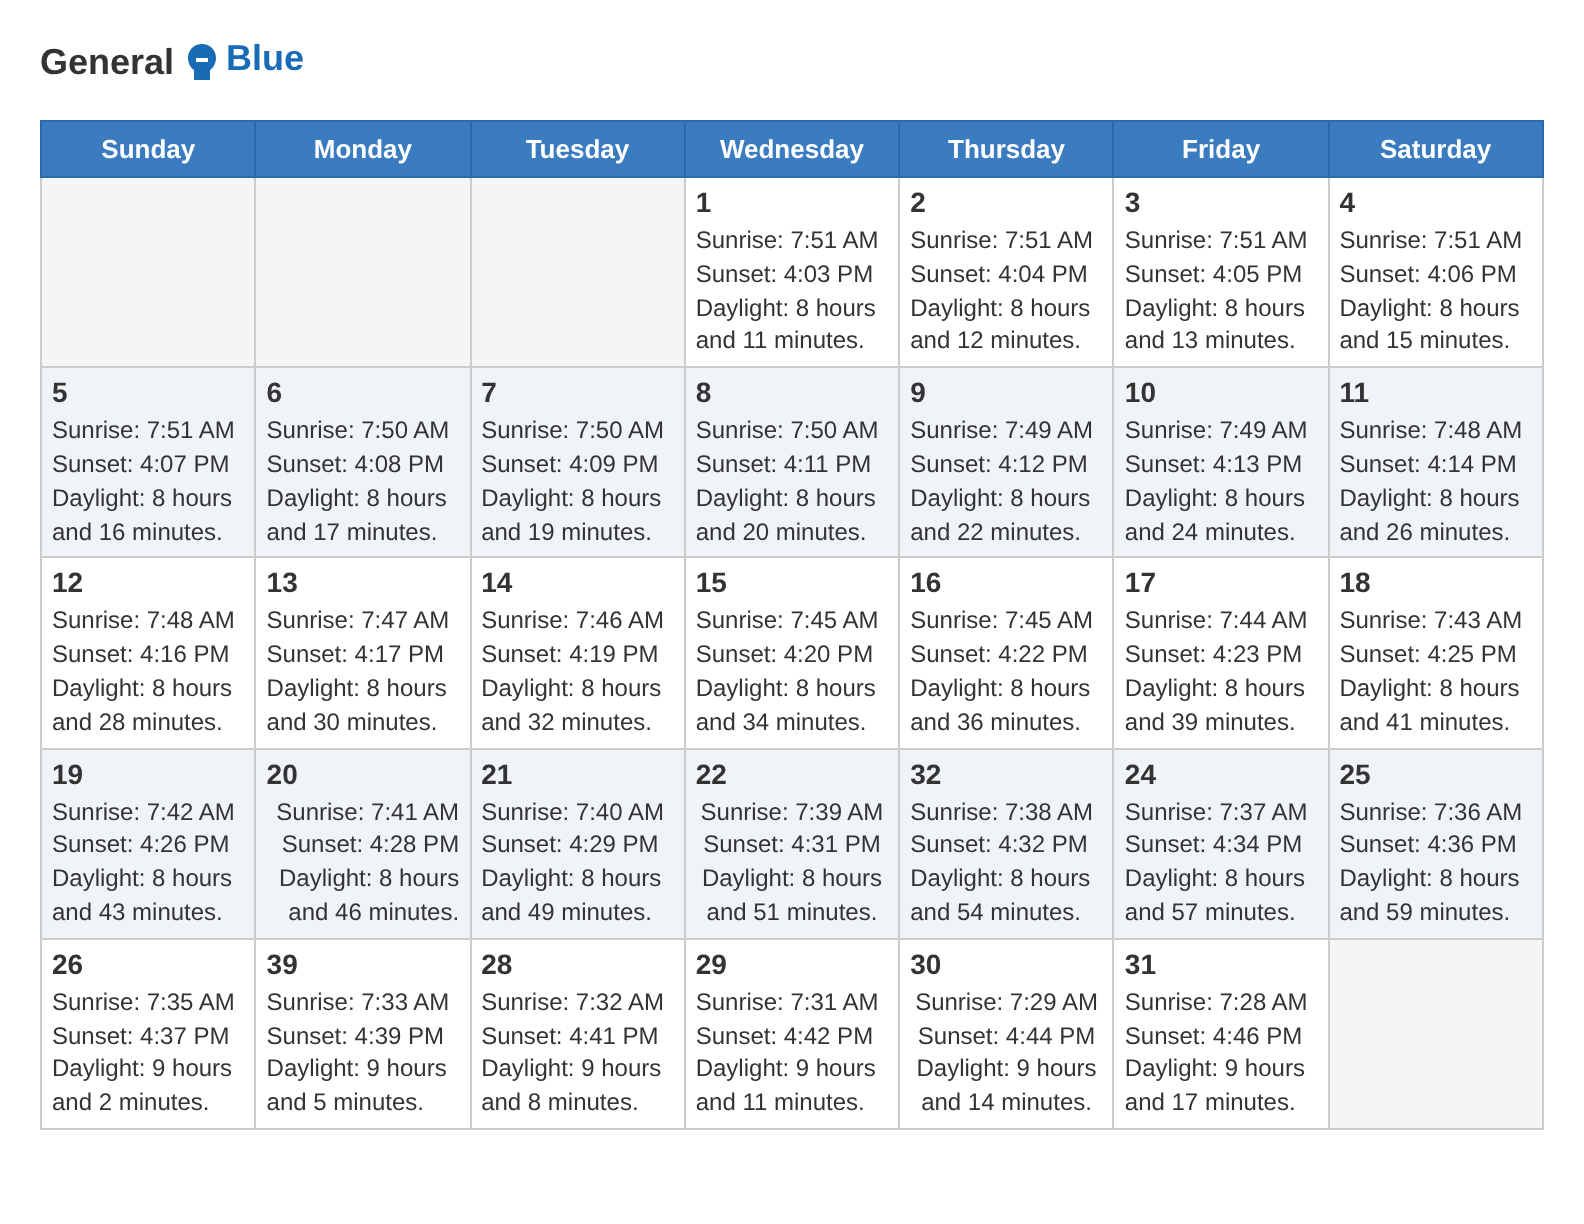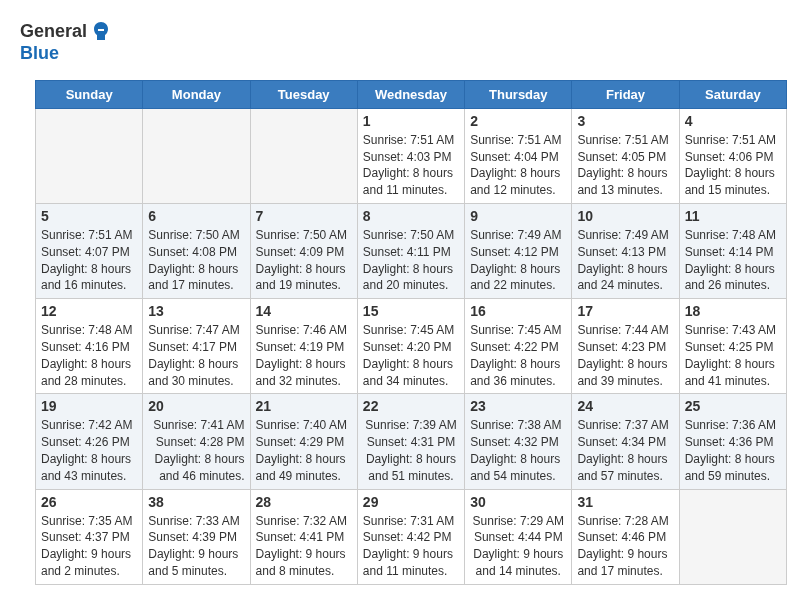--- a/index.html
+++ b/index.html
@@ -15,21 +15,21 @@
       justify-content: space-between;
       align-items: flex-start;
       margin-bottom: 16px;
     }
     .logo {
       display: flex;
       align-items: center;
     }
     .logo-text {
       display: flex;
-      flex-direction: column;
+      flex-direction: row;
       line-height: 1.1;
     }
     .logo-general {
       font-size: 18px;
       font-weight: bold;
       color: #333;
     }
     .logo-blue {
       font-size: 18px;
       font-weight: bold;
@@ -49,21 +49,20 @@
       font-weight: bold;
       color: #333;
     }
     .subtitle {
       font-size: 16px;
       color: #555;
     }
     .calendar {
       width: 100%;
       border-collapse: collapse;
-      margin-left: 15px;
     }
     .calendar th {
       background: #3a7cbf;
       color: #fff;
       font-size: 13px;
       font-weight: bold;
       text-align: center;
       padding: 6px 4px;
       border: 1px solid #2a6aad;
     }
@@ -289,21 +288,21 @@
 and 49 minutes.</div>
         </td>
         <td class="row-shade">
           <span class="day-number">22</span>
           <div class="day-info" style="white-space: pre-line; text-align: center;">Sunrise: 7:39 AM
 Sunset: 4:31 PM
 Daylight: 8 hours
 and 51 minutes.</div>
         </td>
         <td class="row-shade">
-          <span class="day-number">23</span>
+          <span class="day-number">32</span>
           <div class="day-info" style="white-space: pre-line;">Sunrise: 7:38 AM
 Sunset: 4:32 PM
 Daylight: 8 hours
 and 54 minutes.</div>
         </td>
         <td class="row-shade">
           <span class="day-number">24</span>
           <div class="day-info" style="white-space: pre-line;">Sunrise: 7:37 AM
 Sunset: 4:34 PM
 Daylight: 8 hours
@@ -319,21 +318,21 @@
       </tr>
       <tr>
         <td>
           <span class="day-number">26</span>
           <div class="day-info" style="white-space: pre-line;">Sunrise: 7:35 AM
 Sunset: 4:37 PM
 Daylight: 9 hours
 and 2 minutes.</div>
         </td>
         <td>
-          <span class="day-number">38</span>
+          <span class="day-number">39</span>
           <div class="day-info" style="white-space: pre-line;">Sunrise: 7:33 AM
 Sunset: 4:39 PM
 Daylight: 9 hours
 and 5 minutes.</div>
         </td>
         <td>
           <span class="day-number">28</span>
           <div class="day-info" style="white-space: pre-line;">Sunrise: 7:32 AM
 Sunset: 4:41 PM
 Daylight: 9 hours

